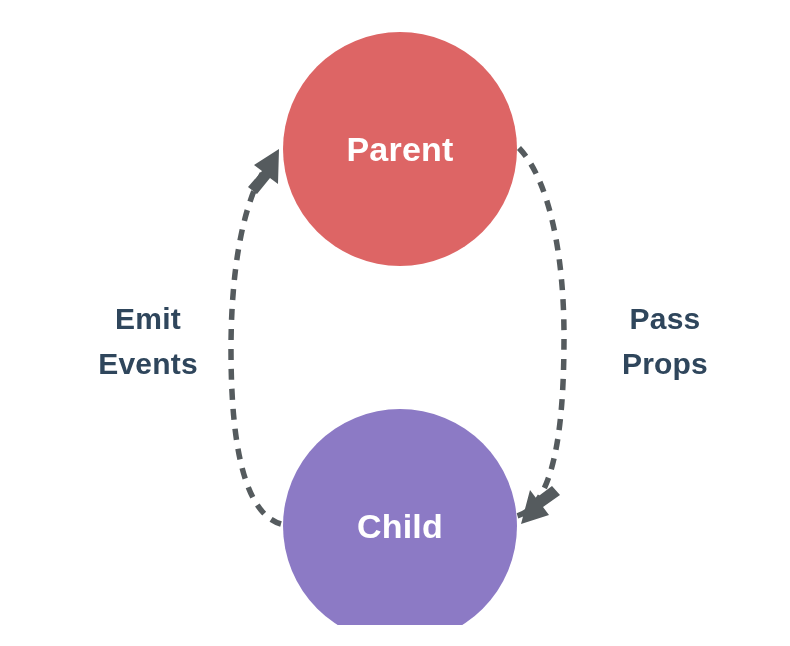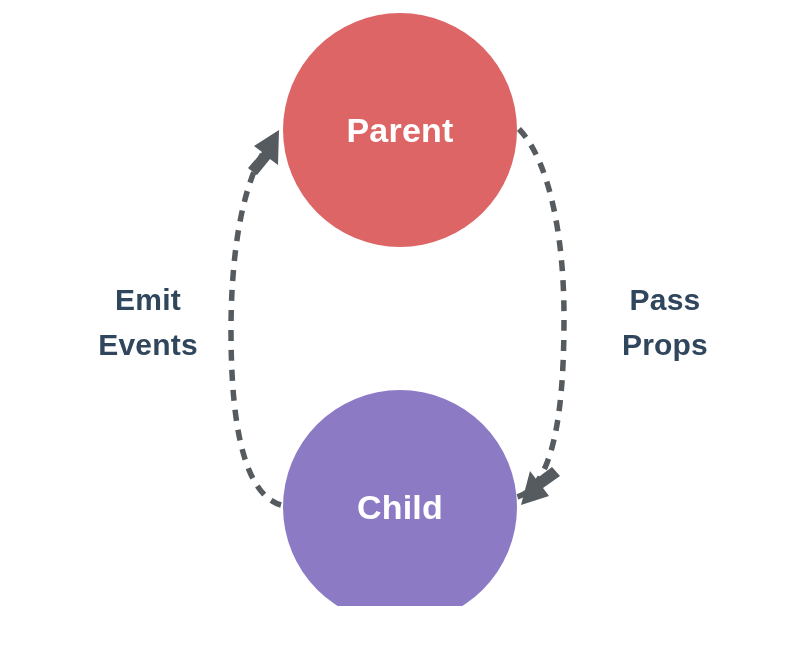--- a/index.html
+++ b/index.html
@@ -11,20 +11,21 @@
   body {
     font-family: "Liberation Sans", sans-serif;
     -webkit-font-smoothing: antialiased;
   }
   #diagram-root {
     position: relative;
     width: 790px;
     height: 606px;
     background: #ffffff;
     overflow: hidden;
+    margin-top: 19px;
   }
   #diagram-svg {
     position: absolute;
     top: 0;
     left: 0;
     width: 790px;
     height: 646px;
     display: block;
   }
   .node-label {

